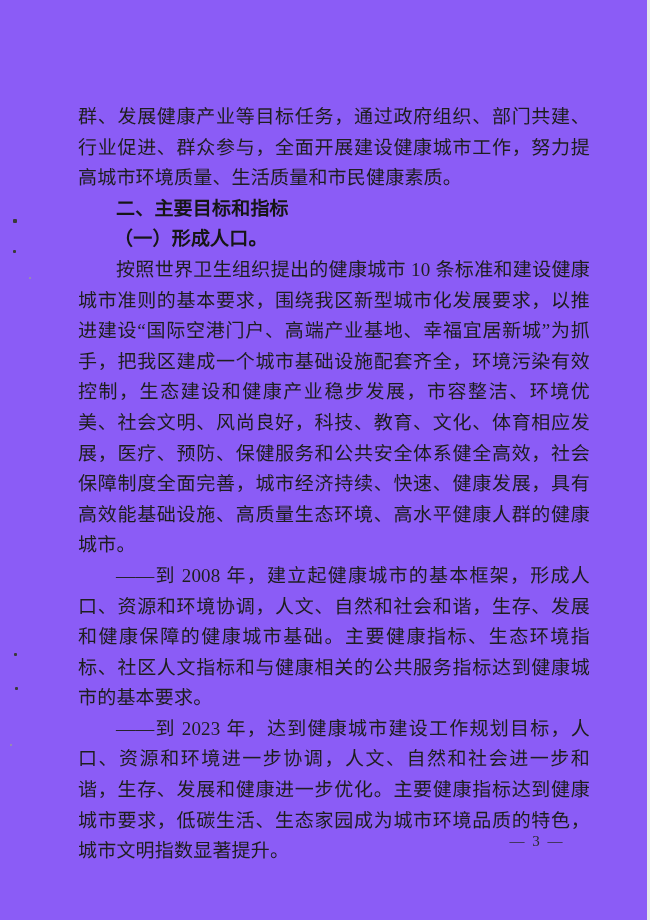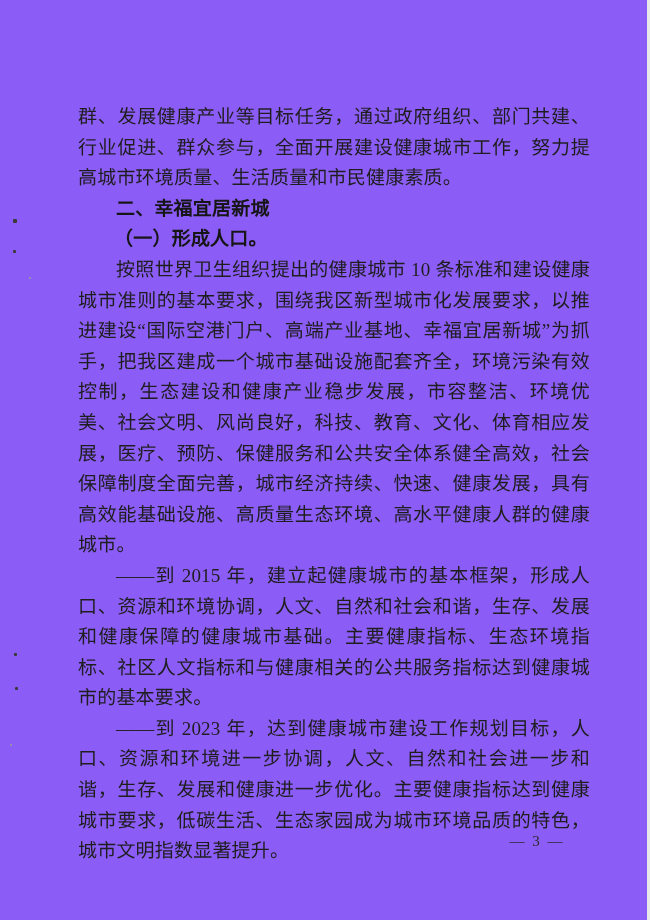--- a/index.html
+++ b/index.html
@@ -70,22 +70,22 @@
 
   <div class="speck" style="left:13px; top:219px; width:4px; height:4px;"></div>
   <div class="speck" style="left:13px; top:250px; width:3px; height:3px;"></div>
   <div class="speck faint" style="left:29px; top:277px; width:2px; height:2px;"></div>
   <div class="speck" style="left:14px; top:653px; width:3px; height:3px;"></div>
   <div class="speck" style="left:15px; top:687px; width:3px; height:3px;"></div>
   <div class="speck faint" style="left:10px; top:744px; width:2px; height:2px;"></div>
 
   <div class="content">
     <p class="para-body">群、发展健康产业等目标任务，通过政府组织、部门共建、行业促进、群众参与，全面开展建设健康城市工作，努力提高城市环境质量、生活质量和市民健康素质。</p>
-    <p class="heading-1">二、幸福宜居新城</p>
+    <p class="heading-1">二、主要目标和指标</p>
     <p class="heading-2">（一）形成人口。</p>
     <p class="para-indent">按照世界卫生组织提出的健康城市 10 条标准和建设健康城市准则的基本要求，围绕我区新型城市化发展要求，以推进建设“国际空港门户、高端产业基地、幸福宜居新城”为抓手，把我区建成一个城市基础设施配套齐全，环境污染有效控制，生态建设和健康产业稳步发展，市容整洁、环境优美、社会文明、风尚良好，科技、教育、文化、体育相应发展，医疗、预防、保健服务和公共安全体系健全高效，社会保障制度全面完善，城市经济持续、快速、健康发展，具有高效能基础设施、高质量生态环境、高水平健康人群的健康城市。</p>
-    <p class="para-indent">——到 2015 年，建立起健康城市的基本框架，形成人口、资源和环境协调，人文、自然和社会和谐，生存、发展和健康保障的健康城市基础。主要健康指标、生态环境指标、社区人文指标和与健康相关的公共服务指标达到健康城市的基本要求。</p>
+    <p class="para-indent">——到 2008 年，建立起健康城市的基本框架，形成人口、资源和环境协调，人文、自然和社会和谐，生存、发展和健康保障的健康城市基础。主要健康指标、生态环境指标、社区人文指标和与健康相关的公共服务指标达到健康城市的基本要求。</p>
     <p class="para-indent">——到 2023 年，达到健康城市建设工作规划目标，人口、资源和环境进一步协调，人文、自然和社会进一步和谐，生存、发展和健康进一步优化。主要健康指标达到健康城市要求，低碳生活、生态家园成为城市环境品质的特色，城市文明指数显著提升。</p>
   </div>
 
   <div class="page-number">— 3 —</div>
 
 </div>
 
 </body></html>

